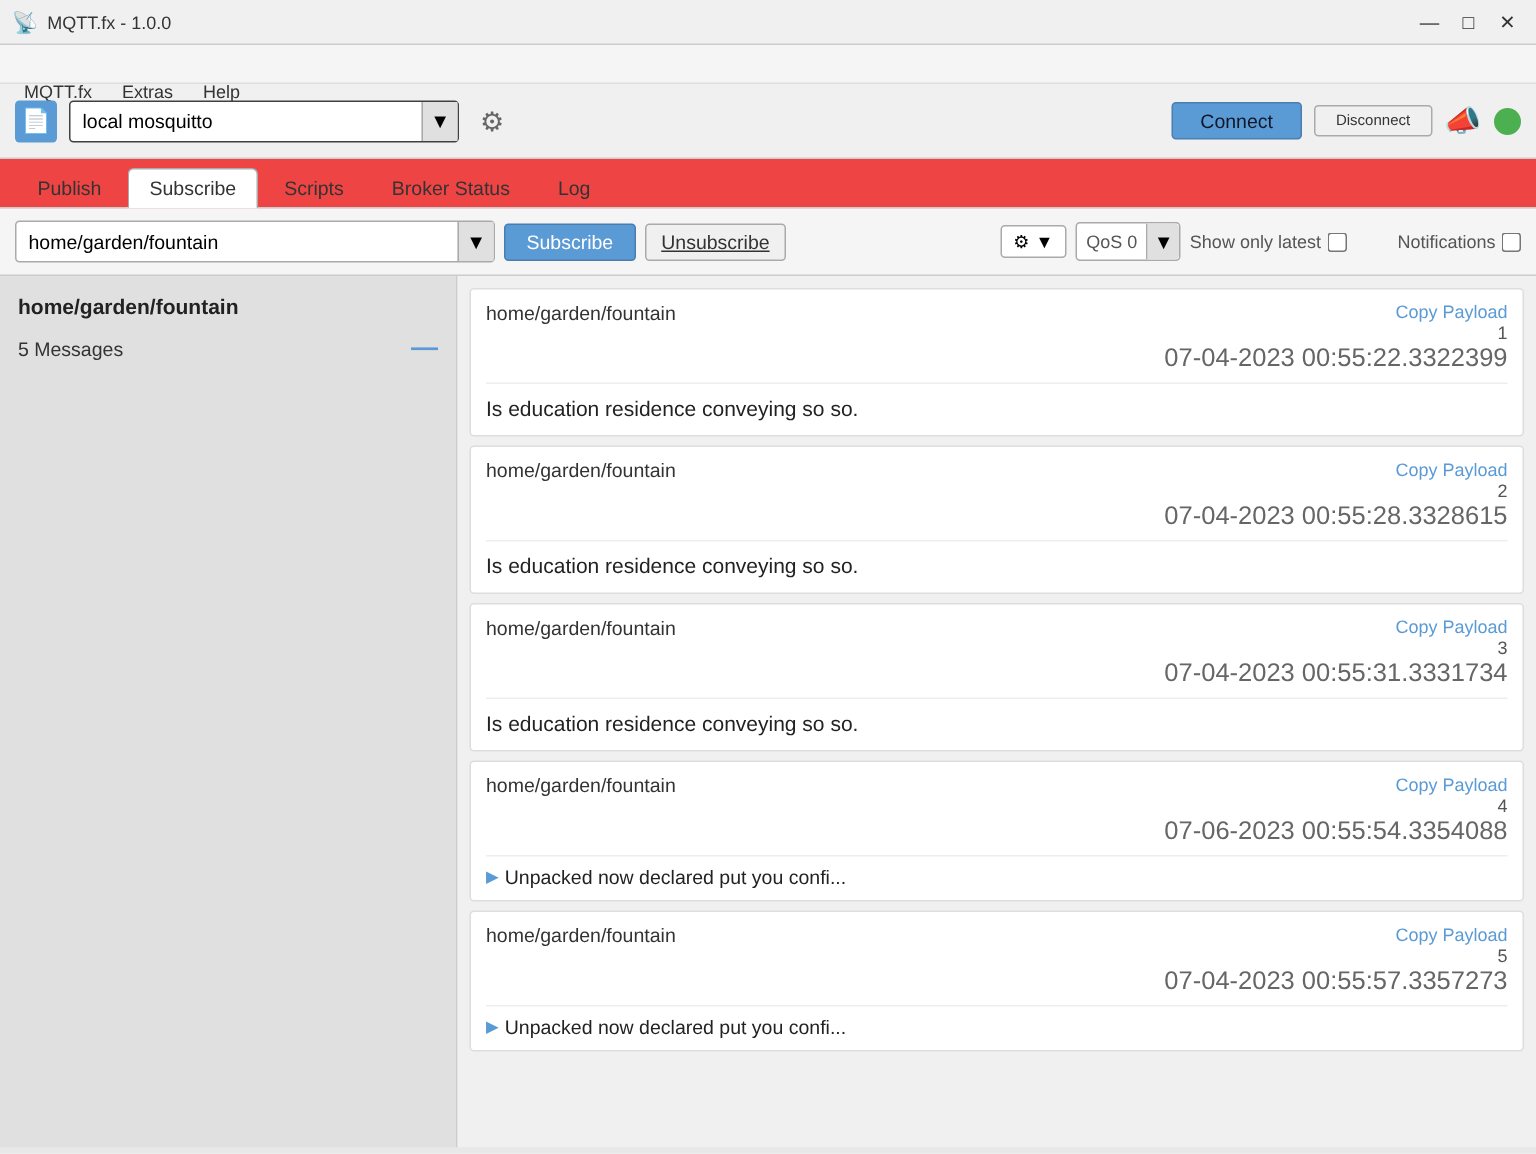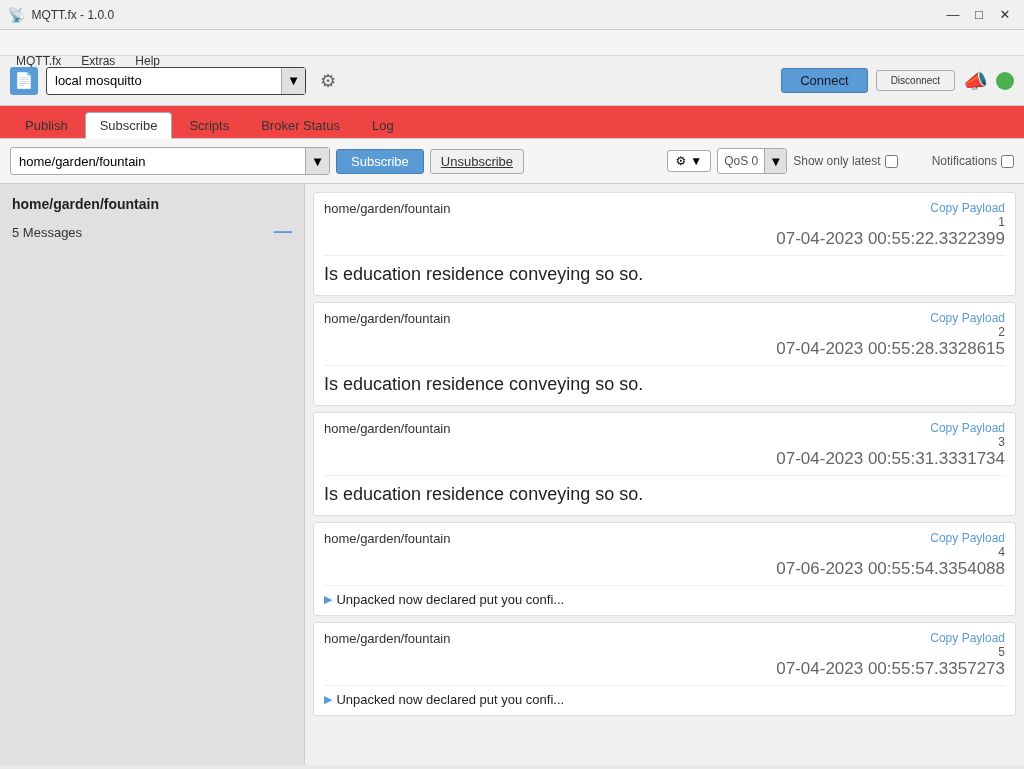--- a/index.html
+++ b/index.html
@@ -205,21 +205,21 @@
       justify-content: space-between;
       align-items: flex-start;
       margin-bottom: 4px;
     }
     .message-topic { font-size: 13px; color: #333; }
     .message-meta-right { text-align: right; margin-left: 44px; }
     .copy-payload-link { color: #5b9bd5; font-size: 12px; cursor: pointer; display: block; }
     .message-num { font-size: 12px; color: #555; display: block; }
     .message-timestamp { font-size: 17px; color: #666; display: block; }
     .message-divider { border: none; border-top: 1px solid #eee; margin: 6px 0; }
-    .message-body { font-size: 18px; color: #222; font-weight: 500; padding: 2px 0; }
+    .message-body { font-size: 14px; color: #222; font-weight: 500; padding: 2px 0; }
     .message-body-collapsed {
       font-size: 13px; color: #222; display: flex; align-items: center; gap: 4px; cursor: pointer;
     }
     .expand-arrow { color: #5b9bd5; font-size: 11px; }
   </style>
 </head>
 <body>
 
 <div class="titlebar">
   <div class="titlebar-left">

